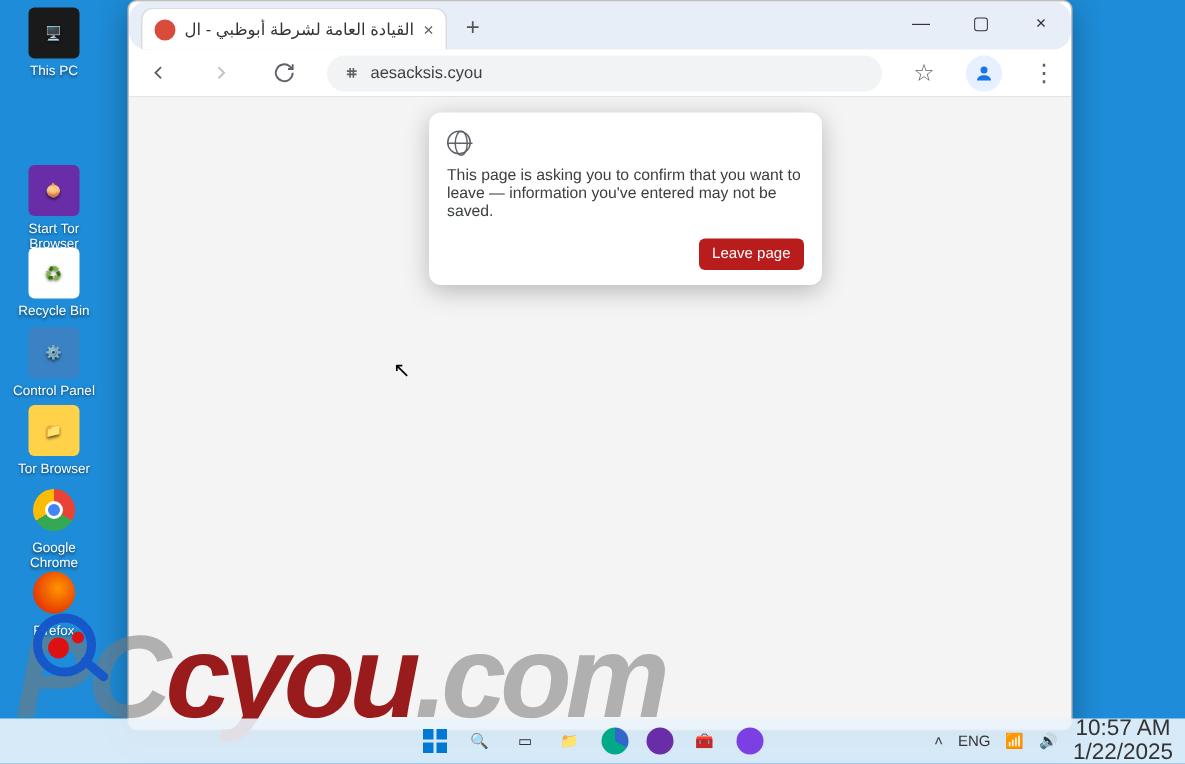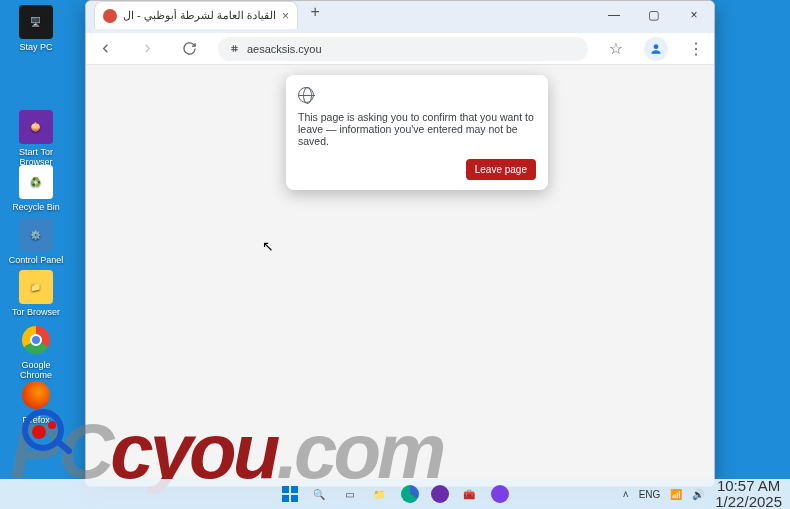--- a/index.html
+++ b/index.html
@@ -13,21 +13,21 @@
 .sq-dark  { background:#1a1a1a; }
 .sq-purple{ background:#6a2da8; }
 .sq-yellow{ background:#ffd24a; border-radius:3px; }
 .sq-ip    { background:#121212; }
 .chrome-circ { width:28px; height:28px; border-radius:50%; background:conic-gradient(#ea4335 0 120deg,#34a853 120deg 240deg,#fbbc05 240deg 360deg); position:relative; }
 .chrome-circ::after{content:"";position:absolute;inset:8px;border-radius:50%;background:#4285f4;border:2px solid #fff;}
 .ff-circ { width:28px; height:28px; border-radius:50%; background:radial-gradient(circle at 60% 40%,#ff9500,#e63b00 70%); }
 
 
 .win { position:absolute; top:0; left:85px; width:630px; height:487px; background:#fff; border:1px solid #bfbfbf; border-radius:6px; box-shadow:0 6px 20px rgba(0,0,0,.3); display:flex; flex-direction:column; overflow:hidden; }
-.titlebar { height:32px; background:#e8eef7; display:flex; align-items:flex-start; position:relative; }
+.titlebar { height:32px; background:#e8eef7; display:flex; align-items:flex-end; position:relative;border-radius:12px; }
 .tab { margin-left:8px; height:28px; background:#fff; border-radius:8px 8px 0 0; display:flex; align-items:center; padding:0 8px; min-width:150px; border:1px solid #dadce0; border-bottom:none; font-size:11px; color:#333; }
 .favicon { width:14px; height:14px; border-radius:50%; background:#d94b3a; margin-right:6px; flex:none; }
 .tab .ttl { flex:1; overflow:hidden; white-space:nowrap; direction:rtl; text-align:right; }
 .tab .x { margin-left:6px; color:#666; font-size:12px; cursor:pointer; }
 .newtab { width:22px; height:22px; margin-left:6px; margin-bottom:3px; color:#555; font-size:16px; text-align:center; line-height:22px; border-radius:50%; cursor:pointer; }
 .wctrls { position:absolute; right:0; top:0; display:flex; }
 .wbtn { width:40px; height:28px; display:flex; align-items:center; justify-content:center; font-size:12px; color:#333; cursor:pointer; }
 
 .toolbar { height:32px; background:#fff; display:flex; align-items:center; padding:0 6px; gap:16px; border-bottom:1px solid #e5e5e5; }
 .tbtn { width:26px; height:26px; display:flex; align-items:center; justify-content:center; color:#5f6368; border-radius:50%; cursor:pointer; }
@@ -70,21 +70,21 @@
 .mag .dot2{position:absolute;width:8px;height:8px;background:#d11;border-radius:50%;left:20px;top:6px;}
 
 .circ { width:18px; height:18px; border-radius:50%; }
 </style>
 </head>
 <body>
 
 <div class="desktop">
   <div class="dicon" style="top:5px;left:6px">
       <div class="ibox sq-dark">🖥️</div>
-      <span>Stay PC</span>
+      <span>This PC</span>
     </div>
   <div class="dicon" style="top:110px;left:6px">
       <div class="ibox sq-purple">🧅</div>
       <span>Start Tor Browser</span>
     </div>
   <div class="dicon" style="top:165px;left:6px">
       <div class="ibox sq-white">♻️</div>
       <span>Recycle Bin</span>
     </div>
   <div class="dicon" style="top:218px;left:6px">

